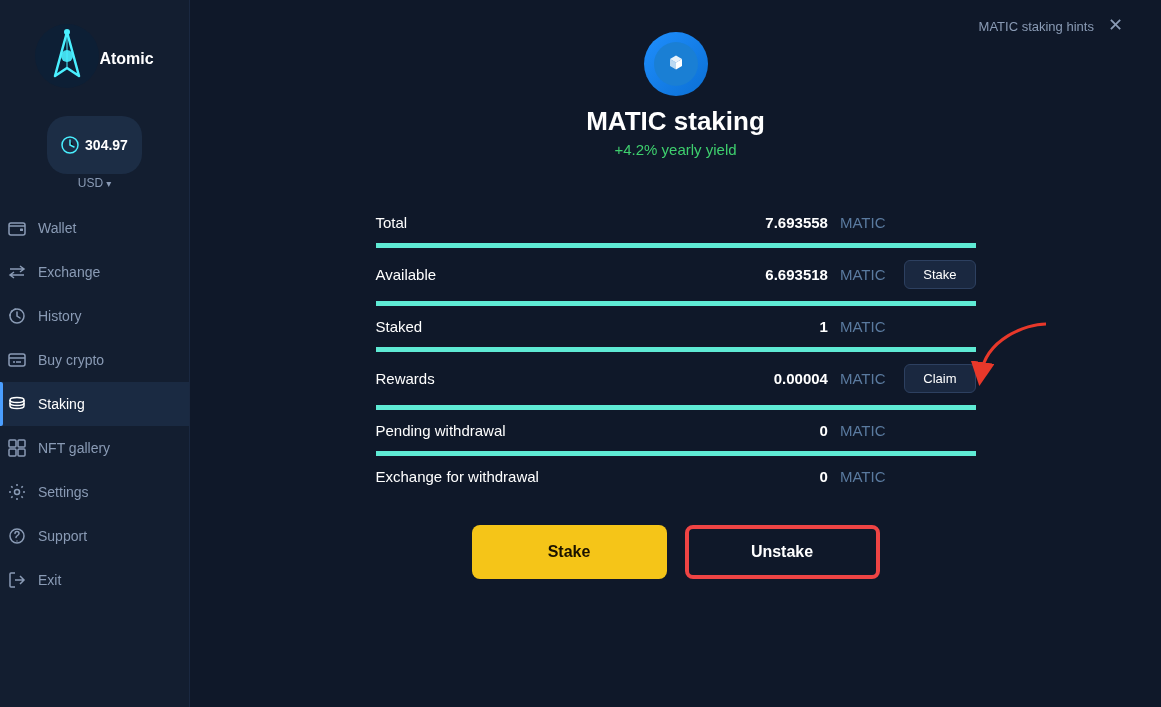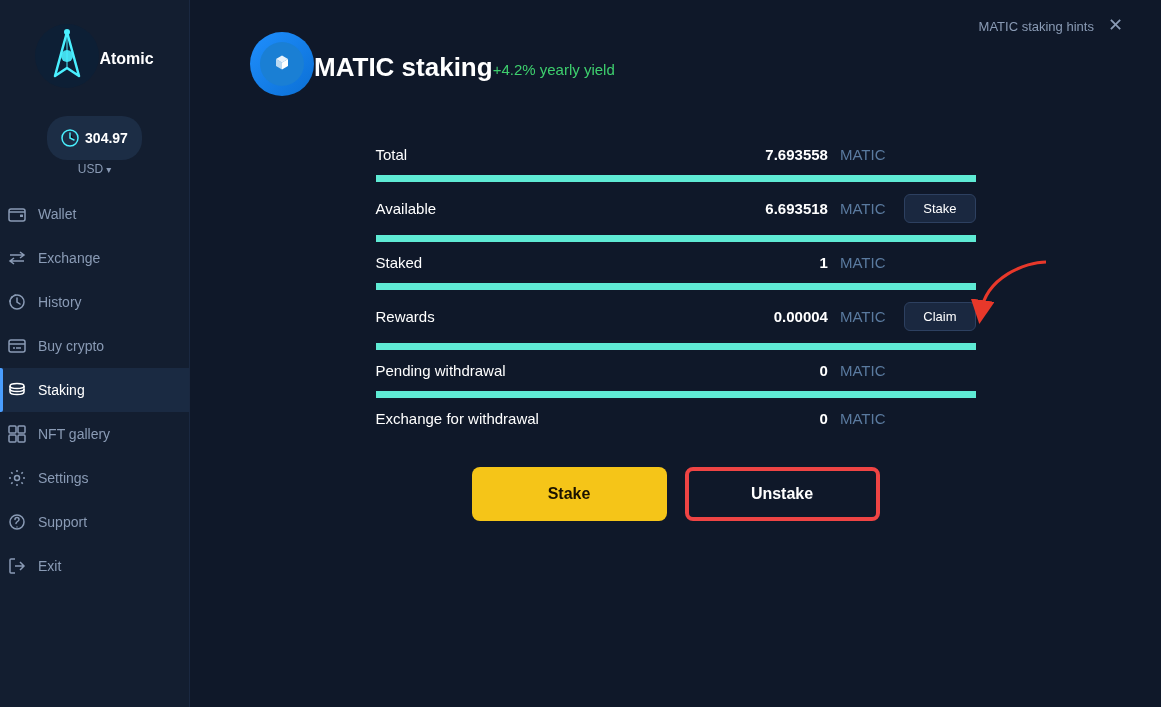--- a/index.html
+++ b/index.html
@@ -42,21 +42,21 @@
     .logo-label {
       font-size: 16px;
       font-weight: 600;
       color: #fff;
     }
     .balance-pill {
       display: flex;
       align-items: center;
       background: #1c2d45;
       border-radius: 20px;
-      padding: 13px 14px;
+      padding: 20px 14px;
       margin-top: 6px;
       margin-bottom: 2px;
       gap: 6px;
     }
     .balance-icon {
       width: 18px;
       height: 18px;
     }
     .balance-amount {
       font-size: 14px;
@@ -144,24 +144,24 @@
     }
     .close-btn {
       color: #8a9bb5;
       font-size: 18px;
       cursor: pointer;
       line-height: 1;
     }
 
     .staking-header {
       display: flex;
-      flex-direction: row;
+      flex-direction: column;
       align-items: center;
       margin-top: 0;
-      margin-bottom: 28px;
+      margin-bottom: 44px;
     }
     .matic-logo {
       width: 64px;
       height: 64px;
       border-radius: 50%;
       background: linear-gradient(135deg, #1f8ffe, #0b6fd4);
       display: flex;
       align-items: center;
       justify-content: center;
       margin-bottom: 10px;
@@ -183,21 +183,21 @@
 
     .staking-table {
       width: 100%;
       max-width: 600px;
       margin: 0 auto;
     }
     .staking-row {
       display: flex;
       align-items: center;
       padding: 12px 0;
-      border-bottom: 7px solid #5eead4;
+      border-bottom: 5px solid #5eead4;
       position: relative;
     }
     .staking-row:last-child {
       border-bottom: none;
     }
     .row-label {
       font-size: 15px;
       color: #fff;
       width: 220px;
       flex-shrink: 0;

